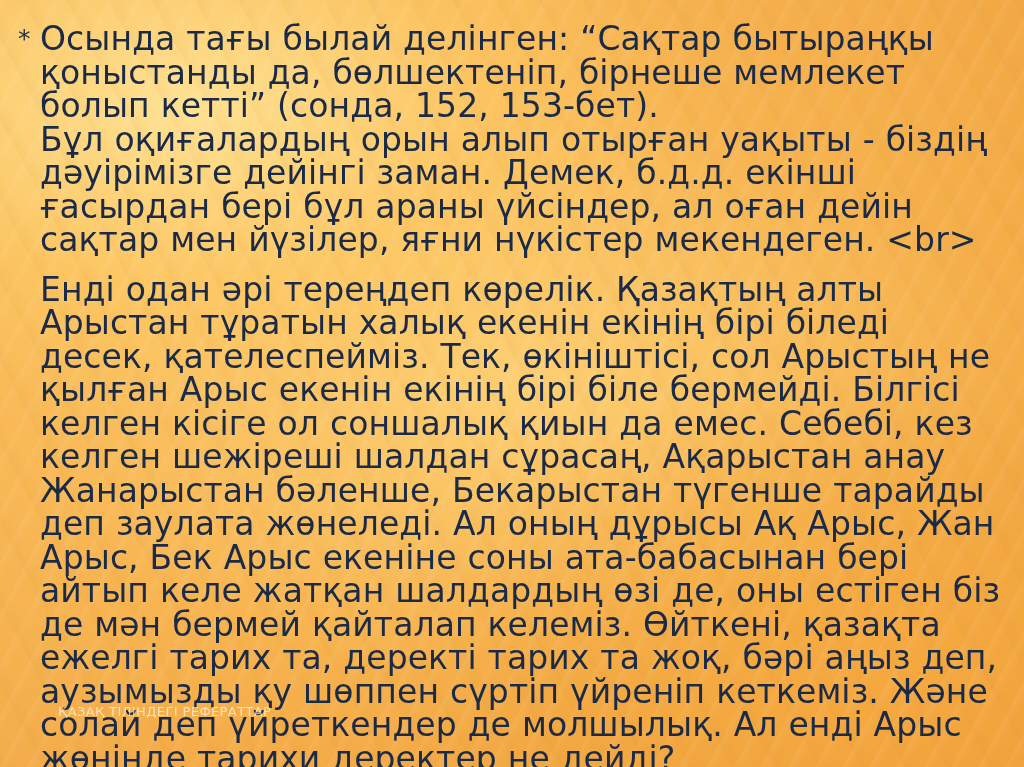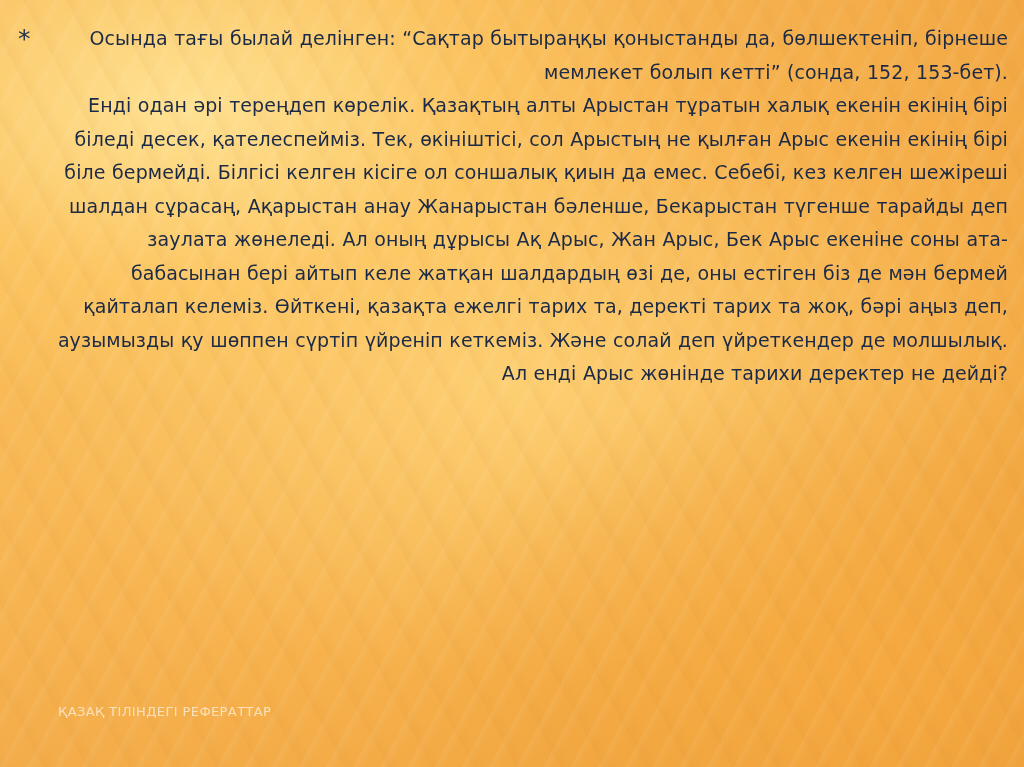--- a/index.html
+++ b/index.html
@@ -55,25 +55,25 @@
     width: 22px;
     color: #1e2f4f;
     font-size: 25px;
     line-height: 34px;
     text-align: left;
   }
 
   .para {
     flex: 1 1 auto;
     color: #1b2a46;
-    font-size: 19px;
+    font-size: 33px;
     line-height: 33.5px;
     letter-spacing: 0.1px;
     word-spacing: 0.3px;
-    text-align: right;
+    text-align: left;
   }
 
   .para + .para {
     margin-top: 16px;
   }
 
   .tail-paras {
     margin-left: 22px;
   }
 
@@ -95,20 +95,21 @@
 <div id="slide">
 
   <div class="content-block">
 
     <div class="bullet-row">
       <div class="bullet-mark">*</div>
       <div class="para">Осында тағы былай делінген: “Сақтар бытыраңқы қоныстанды да, бөлшектеніп, бірнеше мемлекет болып кетті” (сонда, 152, 153-бет).</div>
     </div>
 
     <div class="tail-paras">
+      <div class="para">Бұл оқиғалардың орын алып отырған уақыты - біздің дәуірімізге дейінгі заман. Демек, б.д.д. екінші ғасырдан бері бұл араны үйсіндер, ал оған дейін сақтар мен йүзілер, яғни нүкістер мекендеген. &lt;br&gt;</div>
       <div class="para">Енді одан әрі тереңдеп көрелік. Қазақтың алты Арыстан тұратын халық екенін екінің бірі біледі десек, қателеспейміз. Тек, өкініштісі, сол Арыстың не қылған Арыс екенін екінің бірі біле бермейді. Білгісі келген кісіге ол соншалық қиын да емес. Себебі, кез келген шежіреші шалдан сұрасаң, Ақарыстан анау Жанарыстан бәленше, Бекарыстан түгенше тарайды деп заулата жөнеледі. Ал оның дұрысы Ақ Арыс, Жан Арыс, Бек Арыс екеніне соны ата-бабасынан бері айтып келе жатқан шалдардың өзі де, оны естіген біз де мән бермей қайталап келеміз. Өйткені, қазақта ежелгі тарих та, деректі тарих та жоқ, бәрі аңыз деп, аузымызды қу шөппен сүртіп үйреніп кеткеміз. Және солай деп үйреткендер де молшылық. Ал енді Арыс жөнінде тарихи деректер не дейді?</div>
     </div>
 
   </div>
 
   <div class="watermark">ҚАЗАҚ ТІЛІНДЕГІ РЕФЕРАТТАР</div>
 
 </div>
 
 </body></html>

